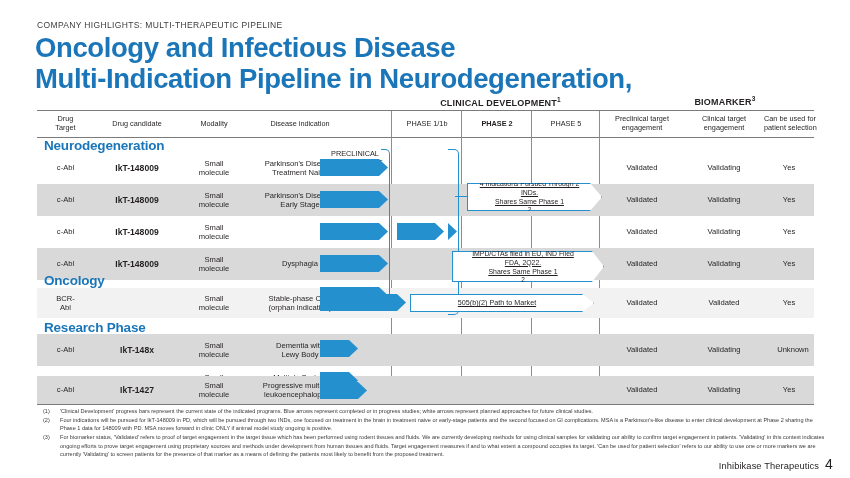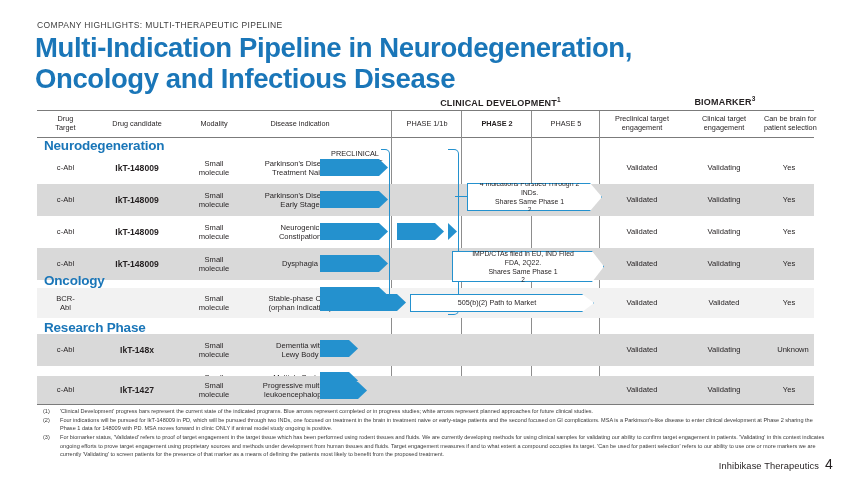--- a/index.html
+++ b/index.html
@@ -86,21 +86,21 @@
   .callout{
     position:absolute;
     background:#ffffff;
     border:1px solid #2491ce;
     box-sizing:border-box;
     font-size:6.9px;line-height:1.32;color:#231f20;
     display:flex;align-items:center;justify-content:center;text-align:center;
     clip-path:polygon(0 0, calc(100% - 12px) 0, 100% 50%, calc(100% - 12px) 100%, 0 100%);
     padding-right:10px;
   }
-  .callout span{display:block;}
+  .callout span{display:block;text-decoration:underline;}
 
   
   .fn{
     position:absolute;left:37px;top:407px;width:790px;
     font-size:5.55px;line-height:1.52;color:#3a3a3a;
   }
   .fn-item{display:flex;margin-bottom:.5px;}
   .fn-num{width:17px;flex:none;text-align:left;padding-left:6px;}
   .fn-txt{flex:1;}
 
@@ -111,22 +111,22 @@
   }
   .pageno{font-size:14px;}
 </style>
 </head>
 <body>
 
 <div class="slide">
 
   <div class="eyebrow">COMPANY HIGHLIGHTS:  MULTI-THERAPEUTIC PIPELINE</div>
   <div class="title">
+    <div>Oncology and Infectious Disease</div>
     <div>Multi-Indication Pipeline in Neurodegeneration,</div>
-    <div>Oncology and Infectious Disease</div>
   </div>
 
   <div class="grp-clin"><span>CLINICAL DEVELOPMENT</span><span class="sup">1</span></div>
   <div class="grp-bio"><span>BIOMARKER</span><span class="sup">3</span></div>
 
   <div class="hrule top"></div>
   <div class="hrule bot"></div>
   <div class="hrule end"></div>
 
   <div class="hdr" style="left:37px;width:57px;">
@@ -141,21 +141,21 @@
   <div class="hdr" style="left:392px;width:70px;">PHASE 1/1b</div>
   <div class="hdr" style="left:462px;width:70px;font-weight:bold;">PHASE 2</div>
   <div class="hdr" style="left:532px;width:68px;">PHASE 5</div>
   <div class="hdr" style="left:600px;width:84px;">
     <div><span>Preclinical target</span><br><span>engagement</span></div>
   </div>
   <div class="hdr" style="left:684px;width:80px;">
     <div><span>Clinical target</span><br><span>engagement</span></div>
   </div>
   <div class="hdr" style="left:764px;width:86px;text-align:left;justify-content:flex-start;">
-    <div><span>Can be brain for</span><br><span>patient selection</span></div>
+    <div><span>Can be used for</span><br><span>patient selection</span></div>
   </div>
 
   <div class="vsep" style="left:391px;"></div>
   <div class="vsep" style="left:461px;"></div>
   <div class="vsep" style="left:531px;"></div>
   <div class="vsep" style="left:599px;"></div>
 
   <div class="section" style="top:138px;">Neurodegeneration</div>
 
   <div class="row" style="top:152px;">
@@ -184,23 +184,20 @@
     <div class="cell" style="left:563px;width:84px;">Validated</div>
     <div class="cell" style="left:647px;width:80px;">Validating</div>
     <div class="cell" style="left:727px;width:50px;">Yes</div>
   </div>
 
   <div class="row" style="top:216px;">
     <div class="cell" style="left:0px;width:57px;">c-Abl</div>
     <div class="cell bold" style="left:57px;width:86px;">IkT-148009</div>
     <div class="cell" style="left:143px;width:68px;">
         <div><span>Small</span><br><span>molecule</span></div>
-      </div>
-    <div class="cell" style="left:211px;width:104px;">
-        <div><span>Neurogenic</span><br><span>Constipation</span></div>
       </div>
     <div class="cell" style="left:563px;width:84px;">Validated</div>
     <div class="cell" style="left:647px;width:80px;">Validating</div>
     <div class="cell" style="left:727px;width:50px;">Yes</div>
   </div>
 
   <div class="row shade" style="top:248px;">
     <div class="cell" style="left:0px;width:57px;">c-Abl</div>
     <div class="cell bold" style="left:57px;width:86px;">IkT-148009</div>
     <div class="cell" style="left:143px;width:68px;">

